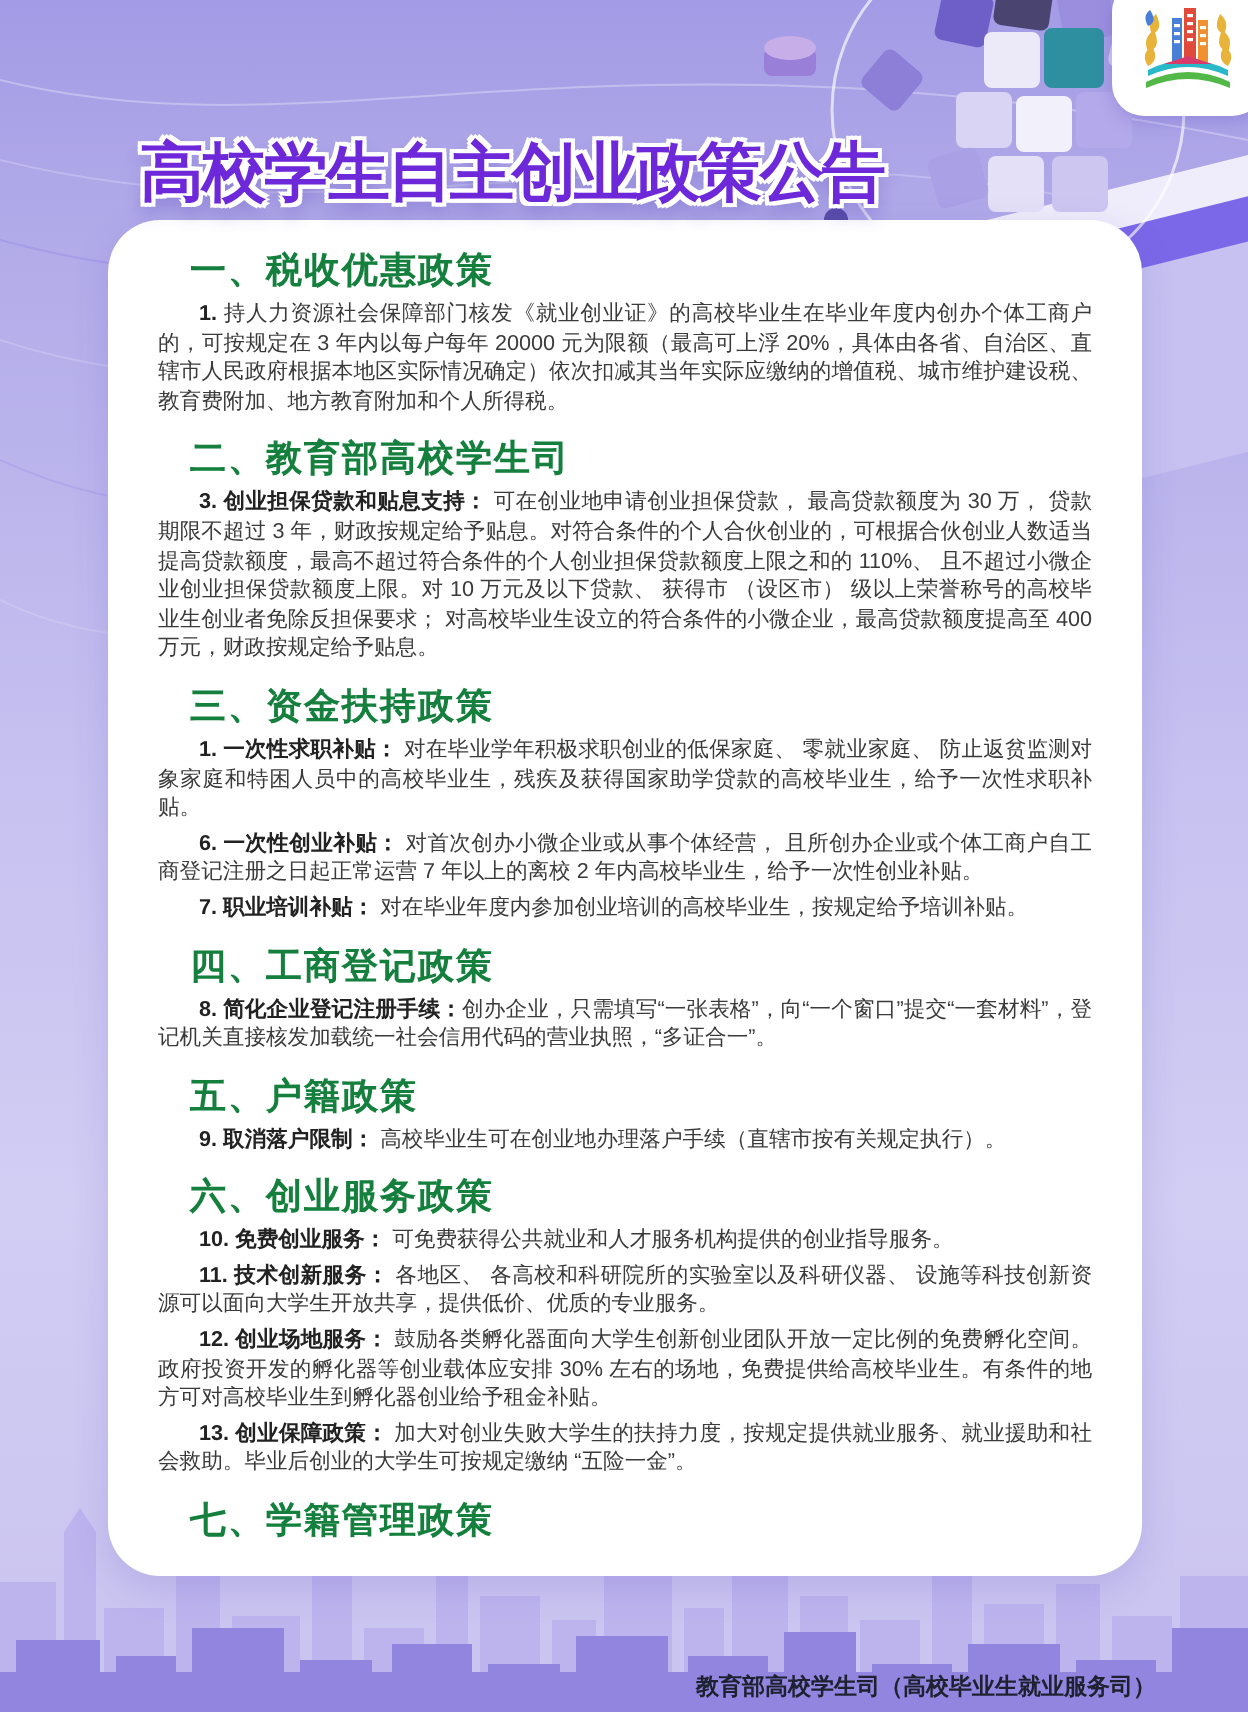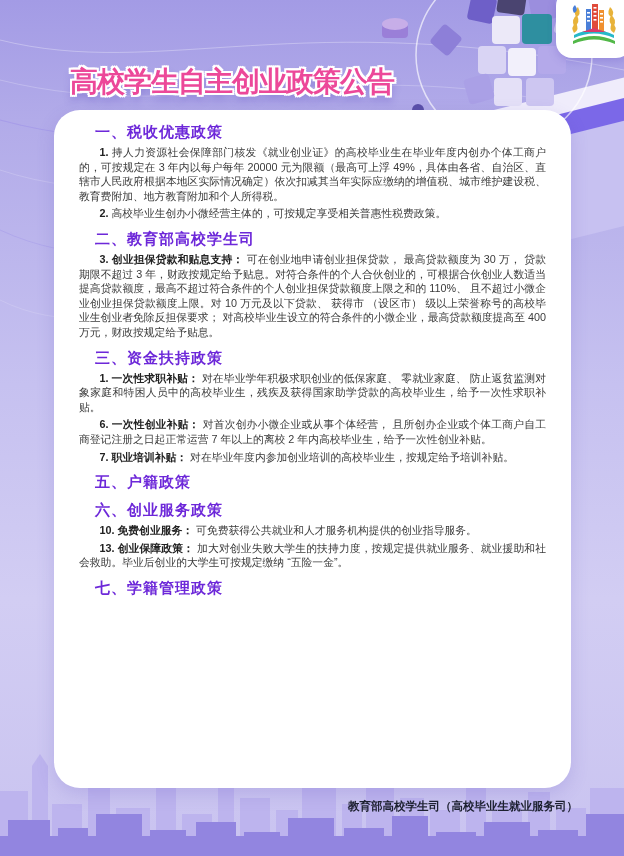--- a/index.html
+++ b/index.html
@@ -15,48 +15,48 @@
   #illus{right:0;top:0;z-index:1;pointer-events:none;}
   
   .logo-badge{
     right:-8px;top:-10px;width:76px;height:68px;background:#fff;border-radius:16px;
     z-index:5;display:flex;align-items:center;justify-content:center;
     box-shadow:0 3px 8px rgba(90,70,190,.25);
   }
   
   .poster-title{
     left:70px;top:44px;width:500px;z-index:3;
-    font-size:28px;font-weight:900;letter-spacing:-1px;color:#ec4899;
+    font-size:32px;font-weight:900;letter-spacing:-1px;color:#6d28d9;
     text-shadow:
       -2px -2px 0 #fff,2px -2px 0 #fff,-2px 2px 0 #fff,2px 2px 0 #fff,
       -2px 0 0 #fff,2px 0 0 #fff,0 -2px 0 #fff,0 2px 0 #fff,
       0 6px 9px rgba(70,50,180,.45);
     white-space:nowrap;
   }
   
   .card{
     left:54px;top:110px;width:517px;height:678px;background:#ffffff;border-radius:26px;
     z-index:2;box-sizing:border-box;padding:12px 25px 10px 25px;overflow:hidden;
     box-shadow:0 6px 18px rgba(90,70,190,.18);
   }
   .sec-heading{
-    color:#6d28d9;font-size:15px;font-weight:800;margin:9px 0 3px;padding-left:16px;letter-spacing:1px;
+    color:#15803d;font-size:18px;font-weight:800;margin:9px 0 3px;padding-left:16px;letter-spacing:1px;
   }
   .section:first-child .sec-heading{margin-top:1px;}
   .para{
     font-size:10.8px;line-height:14.6px;color:#3a3a3a;margin:2px 0 3px;
     text-indent:1.9em;text-align:justify;
   }
   .para .lead{font-weight:800;color:#222;}
   
   #skyline-back,#skyline-front{left:0;bottom:0;z-index:1;pointer-events:none;}
   #skyline-front{z-index:1;}
   
   .footer{
-    right:46px;top:797px;z-index:2;text-align:right;color:#1d2130;font-weight:800;
+    right:46px;top:835px;z-index:2;text-align:right;color:#1d2130;font-weight:800;
     font-size:11.5px;line-height:19px;white-space:nowrap;
   }
 </style>
 </head>
 <body>
 
 <svg id="waves" class="abs" width="624" height="420" viewBox="0 0 624 420">
   <path d="M0,40 C160,80 300,5 624,70" fill="none" stroke="rgba(255,255,255,0.30)" stroke-width="1"></path>
   <path d="M0,80 C200,130 360,40 624,120" fill="none" stroke="rgba(255,255,255,0.22)" stroke-width="1"></path>
   <path d="M0,120 C220,180 420,70 624,160" fill="none" stroke="rgba(130,110,230,0.25)" stroke-width="1"></path>
@@ -138,44 +138,50 @@
     <path d="M14,31 L26,27 L38,31 Z" fill="#d83a6a"></path>
   </svg>
 </div>
 
 <h1 class="abs poster-title">高校学生自主创业政策公告</h1>
 
 <div class="abs card">
 
   <div class="section">
     <div class="sec-heading">一、税收优惠政策</div>
-    <p class="para"><span class="lead">1.</span><span> 持人力资源社会保障部门核发《就业创业证》的高校毕业生在毕业年度内创办个体工商户的，可按规定在 3 年内以每户每年 20000 元为限额（最高可上浮 49%，具体由各省、自治区、直辖市人民政府根据本地区实际情况确定）依次扣减其当年实际应缴纳的增值税、城市维护建设税、教育费附加、地方教育附加和个人所得税。</span></p>
-    <p class="para"><span class="lead">2.</span><span> 高校毕业生创办小微经营主体的，可按规定享受相关普惠性税费政策。</span></p>
+    <p class="para"><span class="lead">1.</span><span> 持人力资源社会保障部门核发《就业创业证》的高校毕业生在毕业年度内创办个体工商户的，可按规定在 3 年内以每户每年 20000 元为限额（最高可上浮 20%，具体由各省、自治区、直辖市人民政府根据本地区实际情况确定）依次扣减其当年实际应缴纳的增值税、城市维护建设税、教育费附加、地方教育附加和个人所得税。</span></p>
   </div>
 
   <div class="section">
     <div class="sec-heading">二、教育部高校学生司</div>
     <p class="para"><span class="lead">3. 创业担保贷款和贴息支持：</span><span> 可在创业地申请创业担保贷款， 最高贷款额度为 30 万， 贷款期限不超过 3 年，财政按规定给予贴息。对符合条件的个人合伙创业的，可根据合伙创业人数适当提高贷款额度，最高不超过符合条件的个人创业担保贷款额度上限之和的 110%、 且不超过小微企业创业担保贷款额度上限。对 10 万元及以下贷款、 获得市 （设区市） 级以上荣誉称号的高校毕业生创业者免除反担保要求； 对高校毕业生设立的符合条件的小微企业，最高贷款额度提高至 400 万元，财政按规定给予贴息。</span></p>
   </div>
 
   <div class="section">
     <div class="sec-heading">三、资金扶持政策</div>
     <p class="para"><span class="lead">1. 一次性求职补贴：</span><span> 对在毕业学年积极求职创业的低保家庭、 零就业家庭、 防止返贫监测对象家庭和特困人员中的高校毕业生，残疾及获得国家助学贷款的高校毕业生，给予一次性求职补贴。</span></p>
     <p class="para"><span class="lead">6. 一次性创业补贴：</span><span> 对首次创办小微企业或从事个体经营， 且所创办企业或个体工商户自工商登记注册之日起正常运营 7 年以上的离校 2 年内高校毕业生，给予一次性创业补贴。</span></p>
     <p class="para"><span class="lead">7. 职业培训补贴：</span><span> 对在毕业年度内参加创业培训的高校毕业生，按规定给予培训补贴。</span></p>
   </div>
 
+  <div class="section">
+    <div class="sec-heading">四、工商登记政策</div>
+    <p class="para"><span class="lead">8. 简化企业登记注册手续：</span><span>创办企业，只需填写“一张表格”，向“一个窗口”提交“一套材料”，登记机关直接核发加载统一社会信用代码的营业执照，“多证合一”。</span></p>
+  </div>
 
   <div class="section">
     <div class="sec-heading">五、户籍政策</div>
+    <p class="para"><span class="lead">9. 取消落户限制：</span><span> 高校毕业生可在创业地办理落户手续（直辖市按有关规定执行）。</span></p>
   </div>
 
   <div class="section">
     <div class="sec-heading">六、创业服务政策</div>
     <p class="para"><span class="lead">10. 免费创业服务：</span><span> 可免费获得公共就业和人才服务机构提供的创业指导服务。</span></p>
+    <p class="para"><span class="lead">11. 技术创新服务：</span><span> 各地区、 各高校和科研院所的实验室以及科研仪器、 设施等科技创新资源可以面向大学生开放共享，提供低价、优质的专业服务。</span></p>
+    <p class="para"><span class="lead">12. 创业场地服务：</span><span> 鼓励各类孵化器面向大学生创新创业团队开放一定比例的免费孵化空间。政府投资开发的孵化器等创业载体应安排 30% 左右的场地，免费提供给高校毕业生。有条件的地方可对高校毕业生到孵化器创业给予租金补贴。</span></p>
     <p class="para"><span class="lead">13. 创业保障政策：</span><span> 加大对创业失败大学生的扶持力度，按规定提供就业服务、就业援助和社会救助。毕业后创业的大学生可按规定缴纳 “五险一金”。</span></p>
   </div>
 
   <div class="section">
     <div class="sec-heading">七、学籍管理政策</div>
 
   </div>
 
 </div>
 

